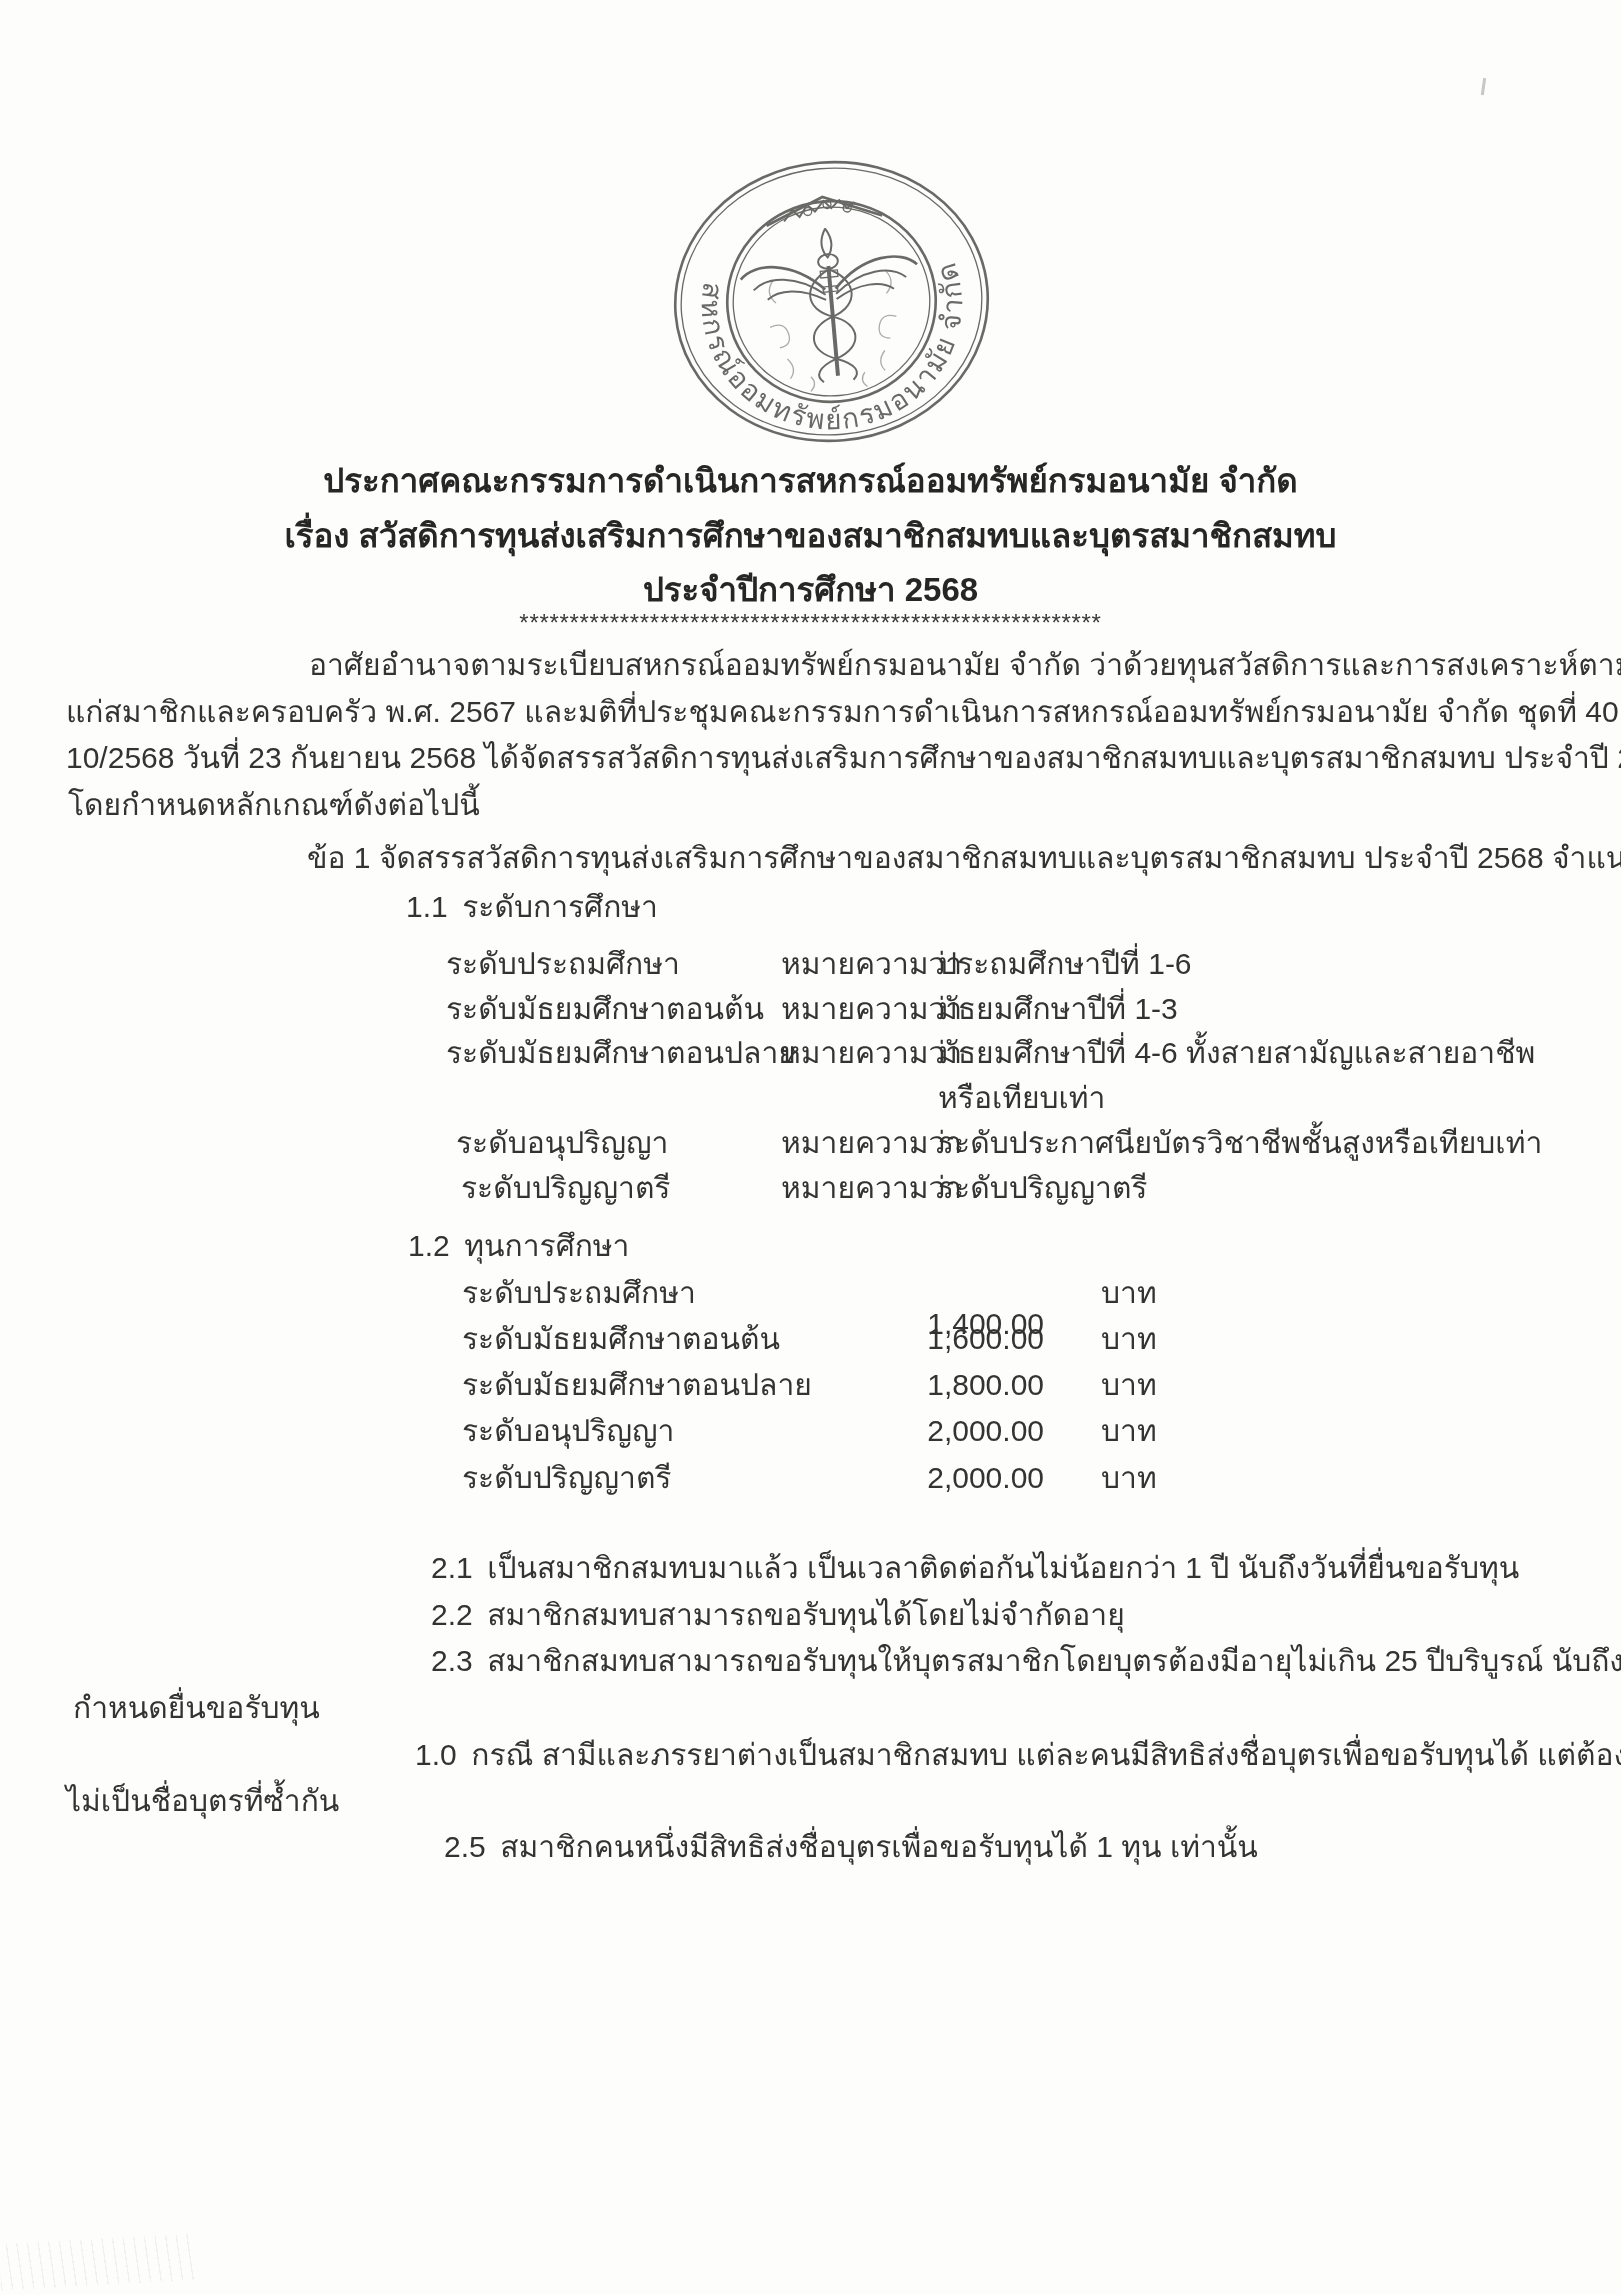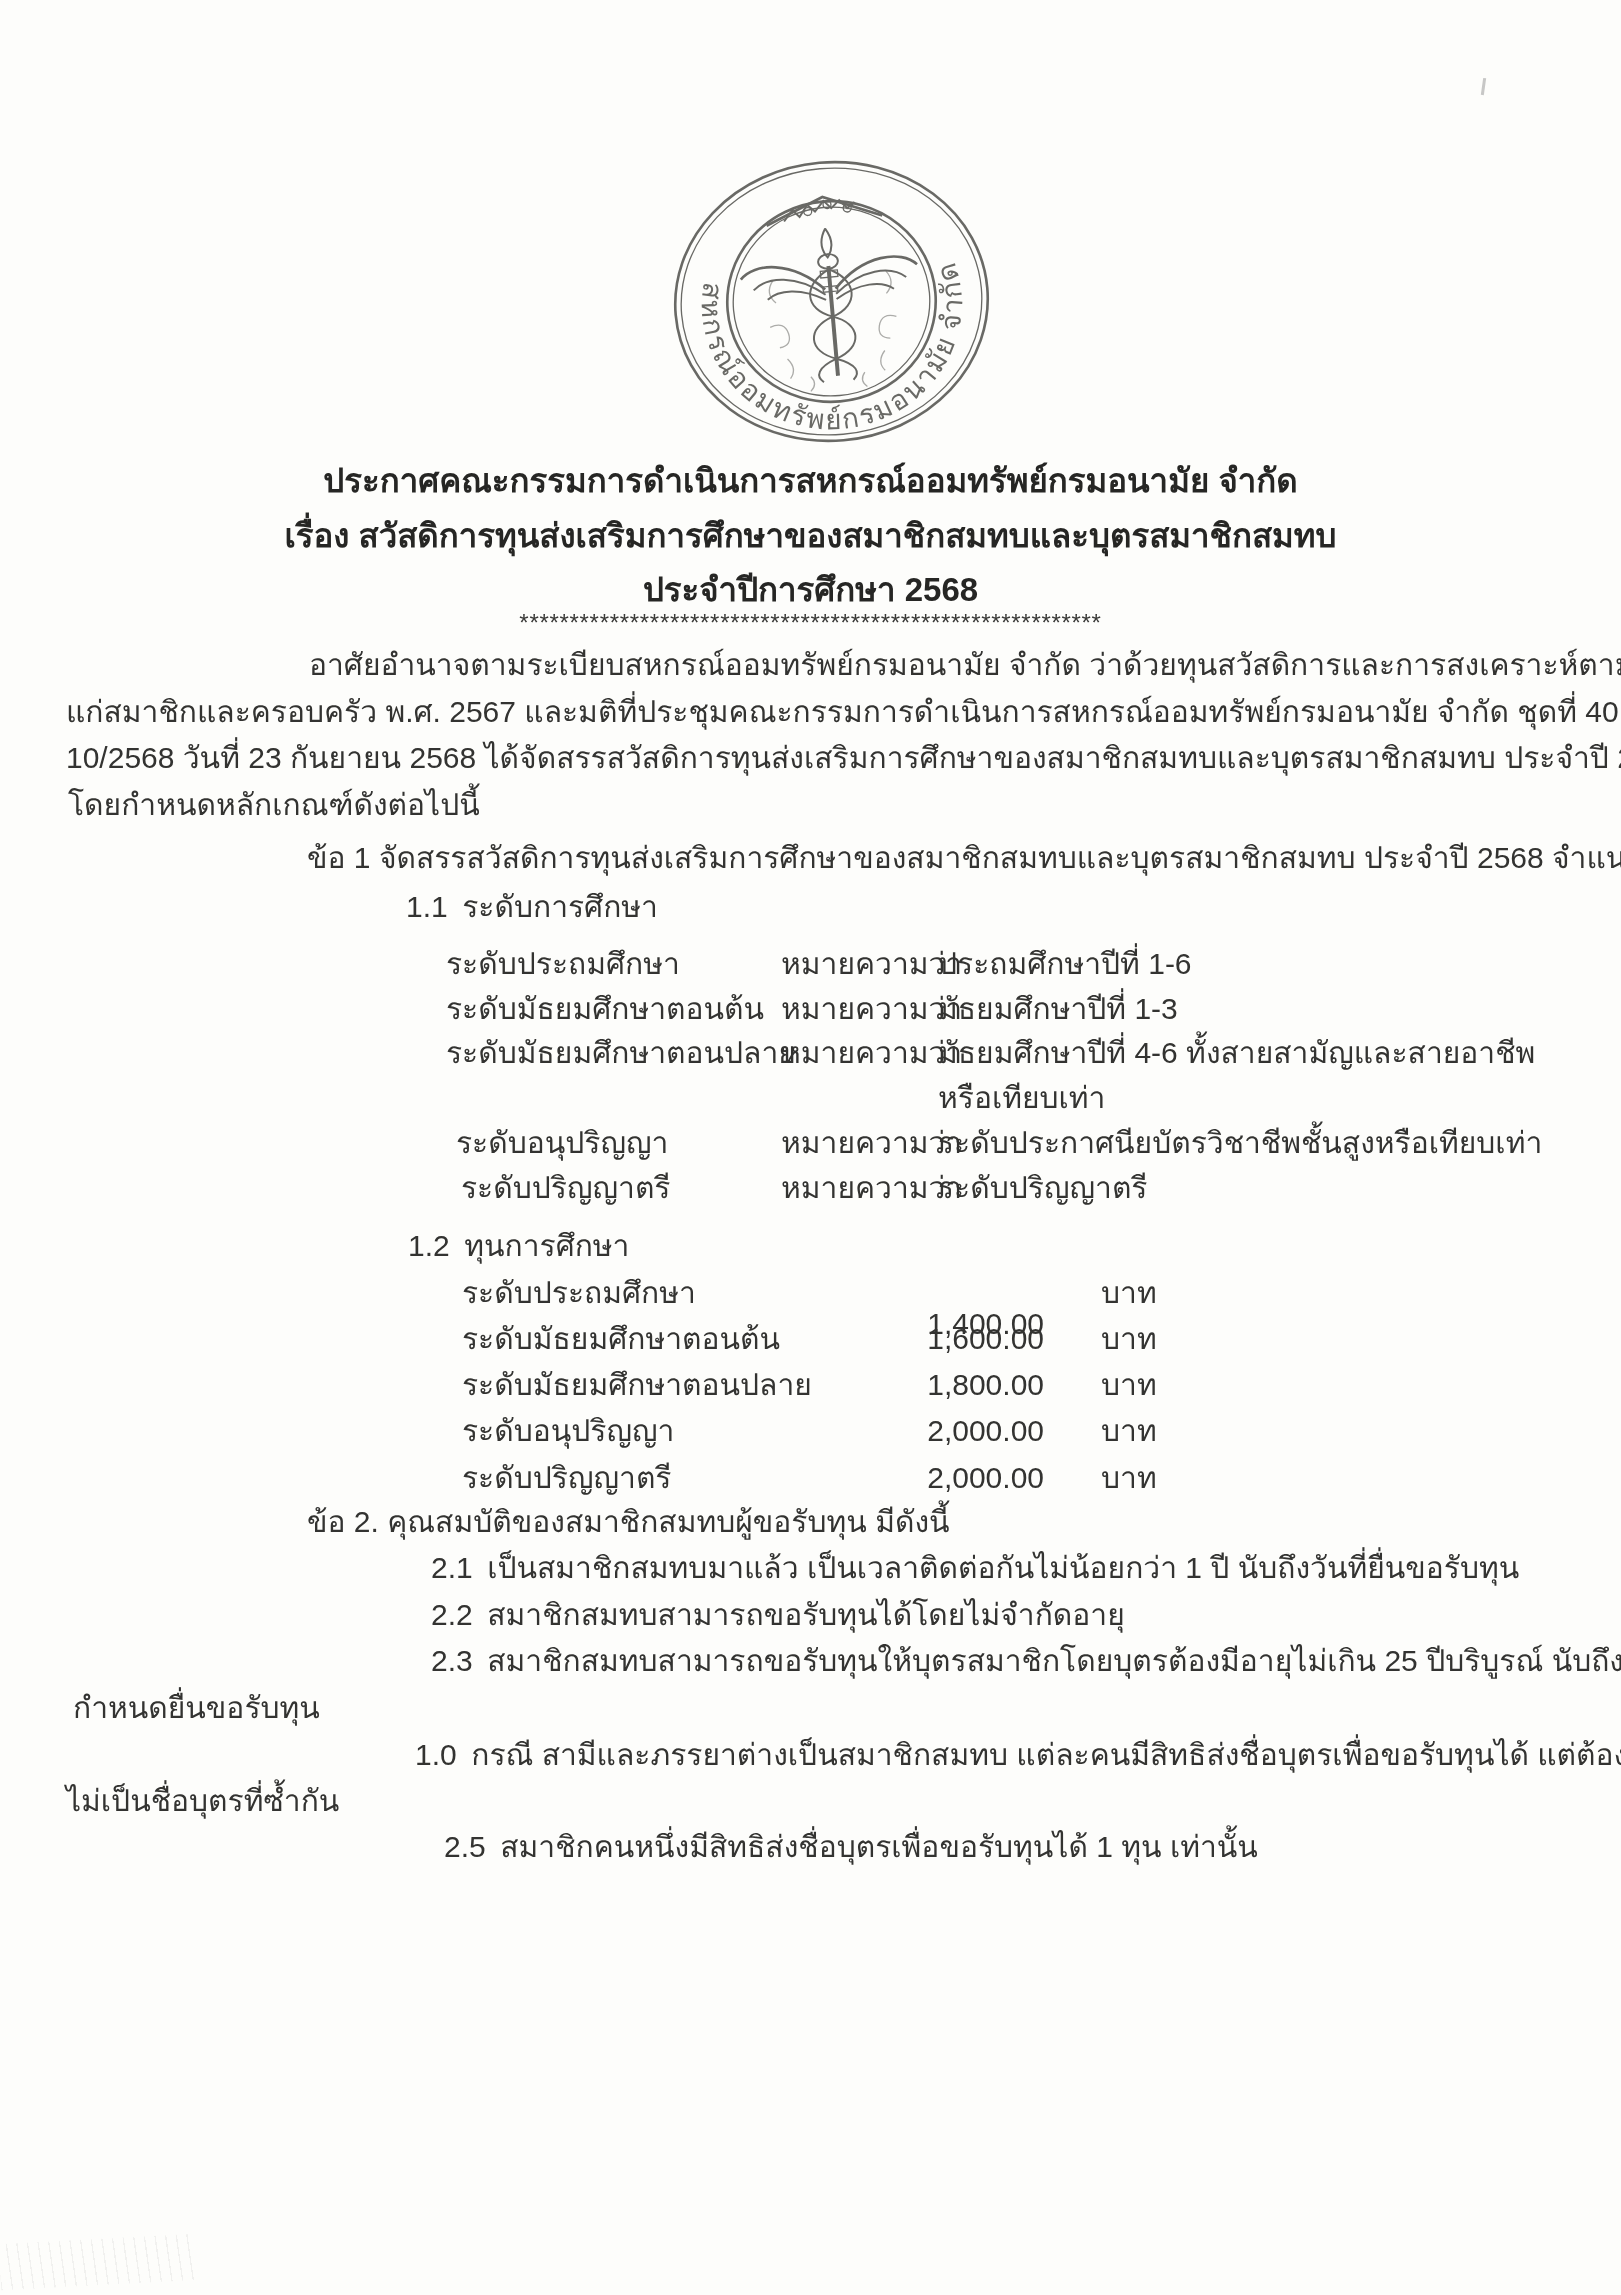--- a/index.html
+++ b/index.html
@@ -167,21 +167,20 @@
     <span>ระดับอนุปริญญา</span>
     <span class="amount" style="position:absolute;left:377px;">2,000.00</span>
     <span style="position:absolute;left:639px;">บาท</span>
   </div>
   <div class="line" style="left:462px;top:1459px;">
     <span>ระดับปริญญาตรี</span>
     <span class="amount" style="position:absolute;left:377px;">2,000.00</span>
     <span style="position:absolute;left:639px;">บาท</span>
   </div>
 
-  <div class="line" style="left:307px;top:1503px;">ข้อ 2.  คุณสมบัติของสมาชิกสมทบผู้ขอรับทุน  มีดังนี้</div>
 
   <div class="line" style="left:431px;top:1549px;">
     <span class="num">2.1</span><span>เป็นสมาชิกสมทบมาแล้ว เป็นเวลาติดต่อกันไม่น้อยกว่า 1 ปี นับถึงวันที่ยื่นขอรับทุน</span>
   </div>
   <div class="line" style="left:431px;top:1596px;">
     <span class="num">2.2</span><span>สมาชิกสมทบสามารถขอรับทุนได้โดยไม่จำกัดอายุ</span>
   </div>
   <div class="line" style="left:431px;top:1642px;">
     <span class="num">2.3</span><span>สมาชิกสมทบสามารถขอรับทุนให้บุตรสมาชิกโดยบุตรต้องมีอายุไม่เกิน 25 ปีบริบูรณ์ นับถึงวันครบ</span>
   </div>

